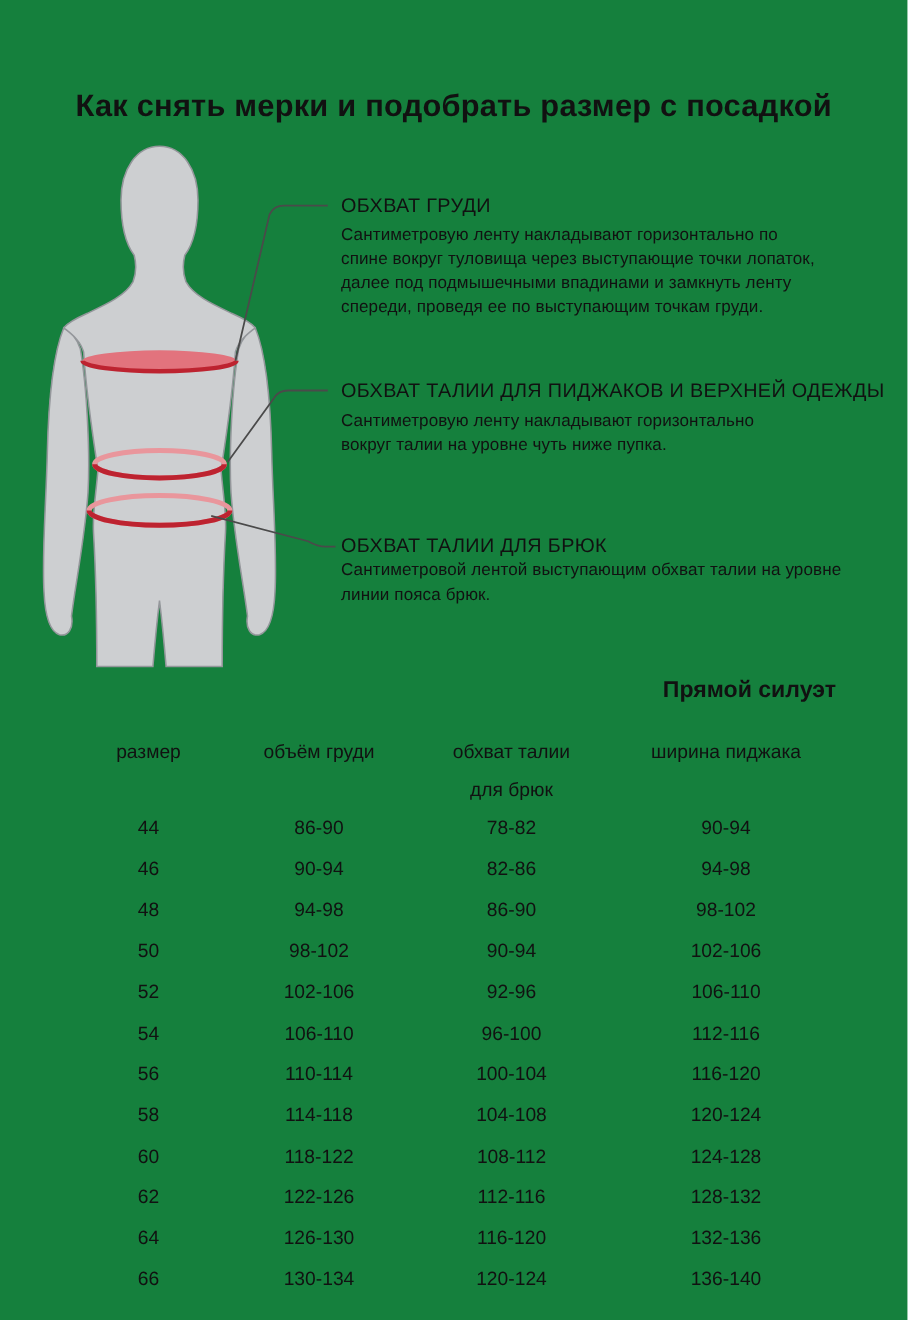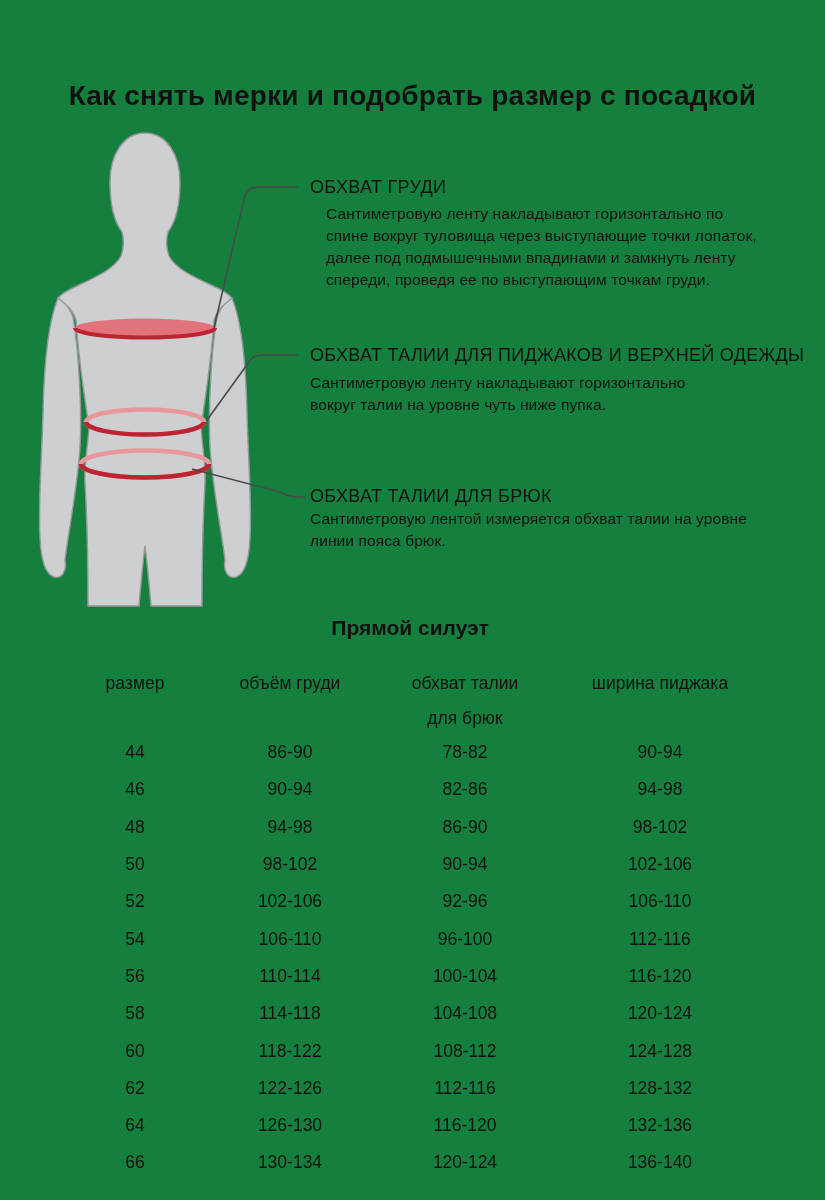--- a/index.html
+++ b/index.html
@@ -8,27 +8,27 @@
     font-family:"Liberation Sans","DejaVu Sans",sans-serif;color:#111;
   }
   .page-title{
     position:absolute;top:80px;left:0;width:825px;text-align:center;
     font-size:28px;font-weight:bold;letter-spacing:.2px;
   }
   .figure-svg{position:absolute;left:0;top:130px;}
   .sec-h{position:absolute;font-size:18px;font-weight:normal;white-space:nowrap;letter-spacing:.3px;}
   .sec-b{position:absolute;font-size:15.5px;line-height:22px;white-space:pre-line;letter-spacing:.1px;}
   .sec-h-1{left:310px;top:177px;}
-  .sec-b-1{left:310px;top:203px;width:470px;margin-left:16px;}
+  .sec-b-1{left:310px;top:203px;width:470px;}
   .sec-h-2{left:310px;top:345px;}
   .sec-b-2{left:310px;top:372px;width:470px;}
   .sec-h-3{left:310px;top:486px;}
   .sec-b-3{left:310px;top:508px;width:470px;}
   .size-table{position:absolute;left:60px;top:612px;width:700px;height:588px;}
-  .tbl-title{position:absolute;top:4px;left:0;width:700px;text-align:center;
+  .tbl-title{position:absolute;top:4px;left:0;width:700px;text-align:right;
     font-size:21px;font-weight:bold;}
   .tbl-head{position:absolute;top:54px;left:0;width:700px;display:grid;
     grid-template-columns:150px 160px 190px 200px;grid-auto-rows:35px;
     font-size:17.5px;}
   .tbl-body{position:absolute;top:122px;left:0;width:700px;display:grid;
     grid-template-columns:150px 160px 190px 200px;grid-auto-rows:37.3px;
     font-size:17.5px;}
   .c{text-align:left;display:flex;align-items:center;justify-content:center;}
 </style>
 </head>
@@ -79,21 +79,21 @@
   <div class="sec-b sec-b-1">Сантиметровую ленту накладывают горизонтально по
 спине вокруг туловища через выступающие точки лопаток,
 далее под подмышечными впадинами и замкнуть ленту
 спереди, проведя ее по выступающим точкам груди.</div>
 
   <div class="sec-h sec-h-2">ОБХВАТ ТАЛИИ ДЛЯ ПИДЖАКОВ И ВЕРХНЕЙ ОДЕЖДЫ</div>
   <div class="sec-b sec-b-2">Сантиметровую  ленту накладывают горизонтально
 вокруг талии на уровне чуть ниже пупка.</div>
 
   <div class="sec-h sec-h-3">ОБХВАТ ТАЛИИ ДЛЯ БРЮК</div>
-  <div class="sec-b sec-b-3">Сантиметровую лентой измеряется обхват талии на уровне
+  <div class="sec-b sec-b-3">Сантиметровой лентой выступающим обхват талии на уровне
 линии пояса брюк.</div>
 
   <div class="size-table">
     <div class="tbl-title">Прямой силуэт</div>
 
     <div class="tbl-head">
       <div class="c">размер</div>
       <div class="c">объём груди</div>
       <div class="c">обхват талии</div>
       <div class="c">ширина пиджака</div>

